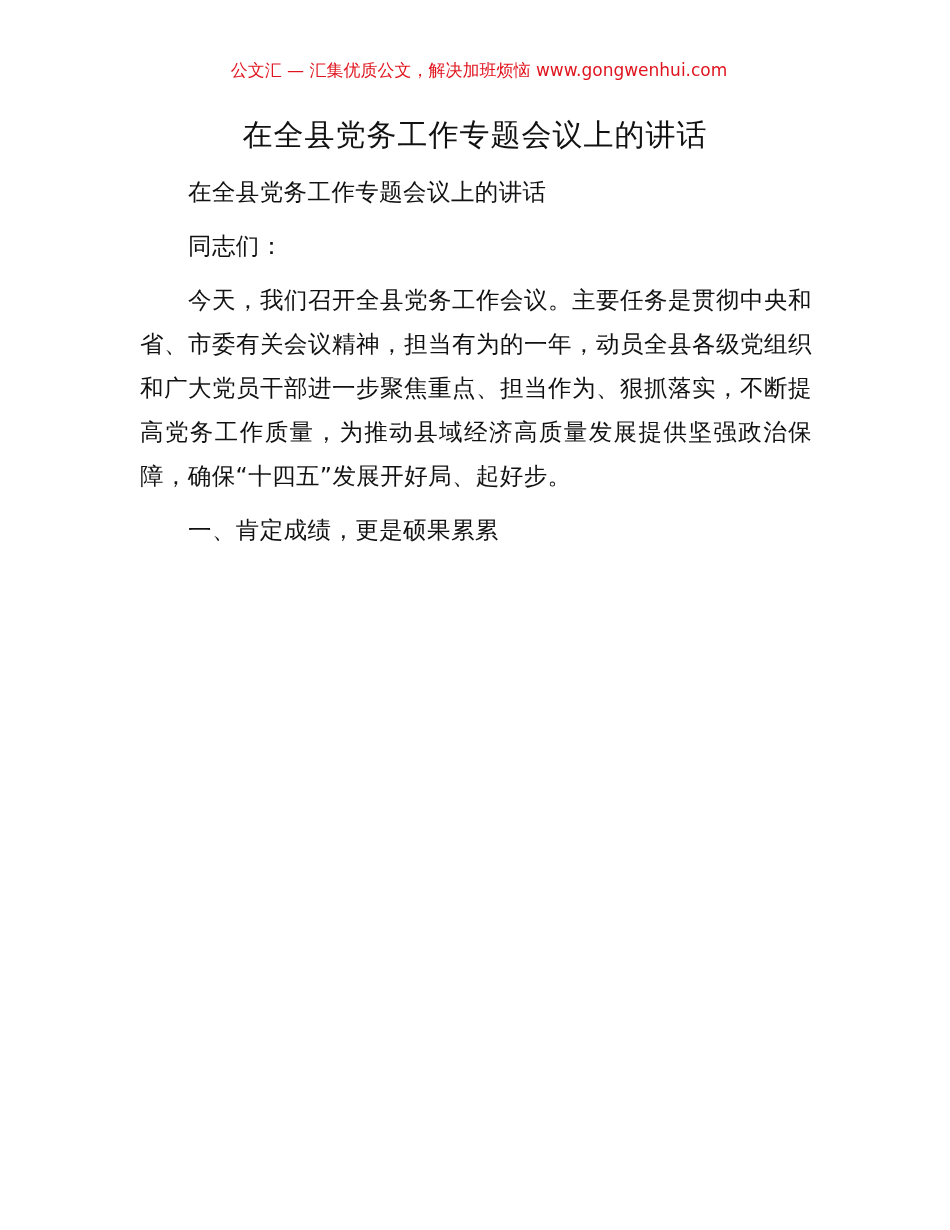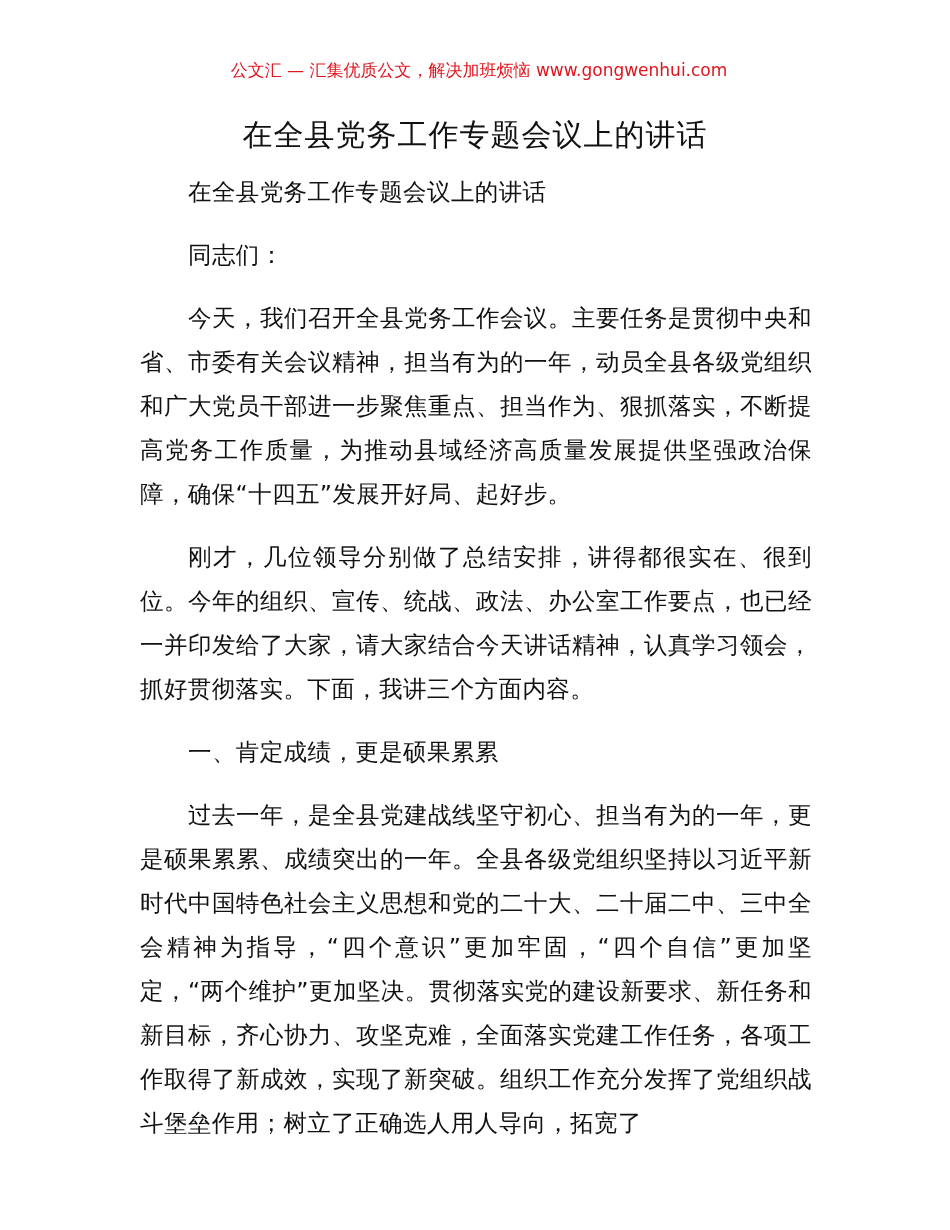--- a/index.html
+++ b/index.html
@@ -49,30 +49,28 @@
       line-height: 44px;
       text-align: justify;
       text-justify: inter-character;
       word-break: break-all;
       letter-spacing: 0.4px;
     }
     .indent {
       text-indent: 48px;
     }
     .gap {
-      margin-top: 19px;
+      margin-top: 10px;
     }
   </style>
 </head>
 <body>
 
 <div class="watermark">公文汇 — 汇集优质公文，解决加班烦恼 www.gongwenhui.com</div>
 
 <div class="doc-title">在全县党务工作专题会议上的讲话</div>
 
 <div class="content">
   <p class="para indent">在全县党务工作专题会议上的讲话</p>
   <p class="para indent gap">同志们：</p>
   <p class="para indent gap">今天，我们召开全县党务工作会议。主要任务是贯彻中央和省、市委有关会议精神，担当有为的一年，动员全县各级党组织和广大党员干部进一步聚焦重点、担当作为、狠抓落实，不断提高党务工作质量，为推动县域经济高质量发展提供坚强政治保障，确保“十四五”发展开好局、起好步。</p>
-  <p class="para indent gap">刚才，几位领导分别做了总结安排，讲得都很实在、很到位。今年的组织、宣传、统战、政法、办公室工作要点，也已经一并印发给了大家，请大家结合今天讲话精神，认真学习领会，抓好贯彻落实。下面，我讲三个方面内容。</p>
   <p class="para indent gap">一、肯定成绩，更是硕果累累</p>
-  <p class="para indent gap">过去一年，是全县党建战线坚守初心、担当有为的一年，更是硕果累累、成绩突出的一年。全县各级党组织坚持以习近平新时代中国特色社会主义思想和党的二十大、二十届二中、三中全会精神为指导，“四个意识”更加牢固，“四个自信”更加坚定，“两个维护”更加坚决。贯彻落实党的建设新要求、新任务和新目标，齐心协力、攻坚克难，全面落实党建工作任务，各项工作取得了新成效，实现了新突破。组织工作充分发挥了党组织战斗堡垒作用；树立了正确选人用人导向，拓宽了</p>
 </div>
 
 </body></html>

